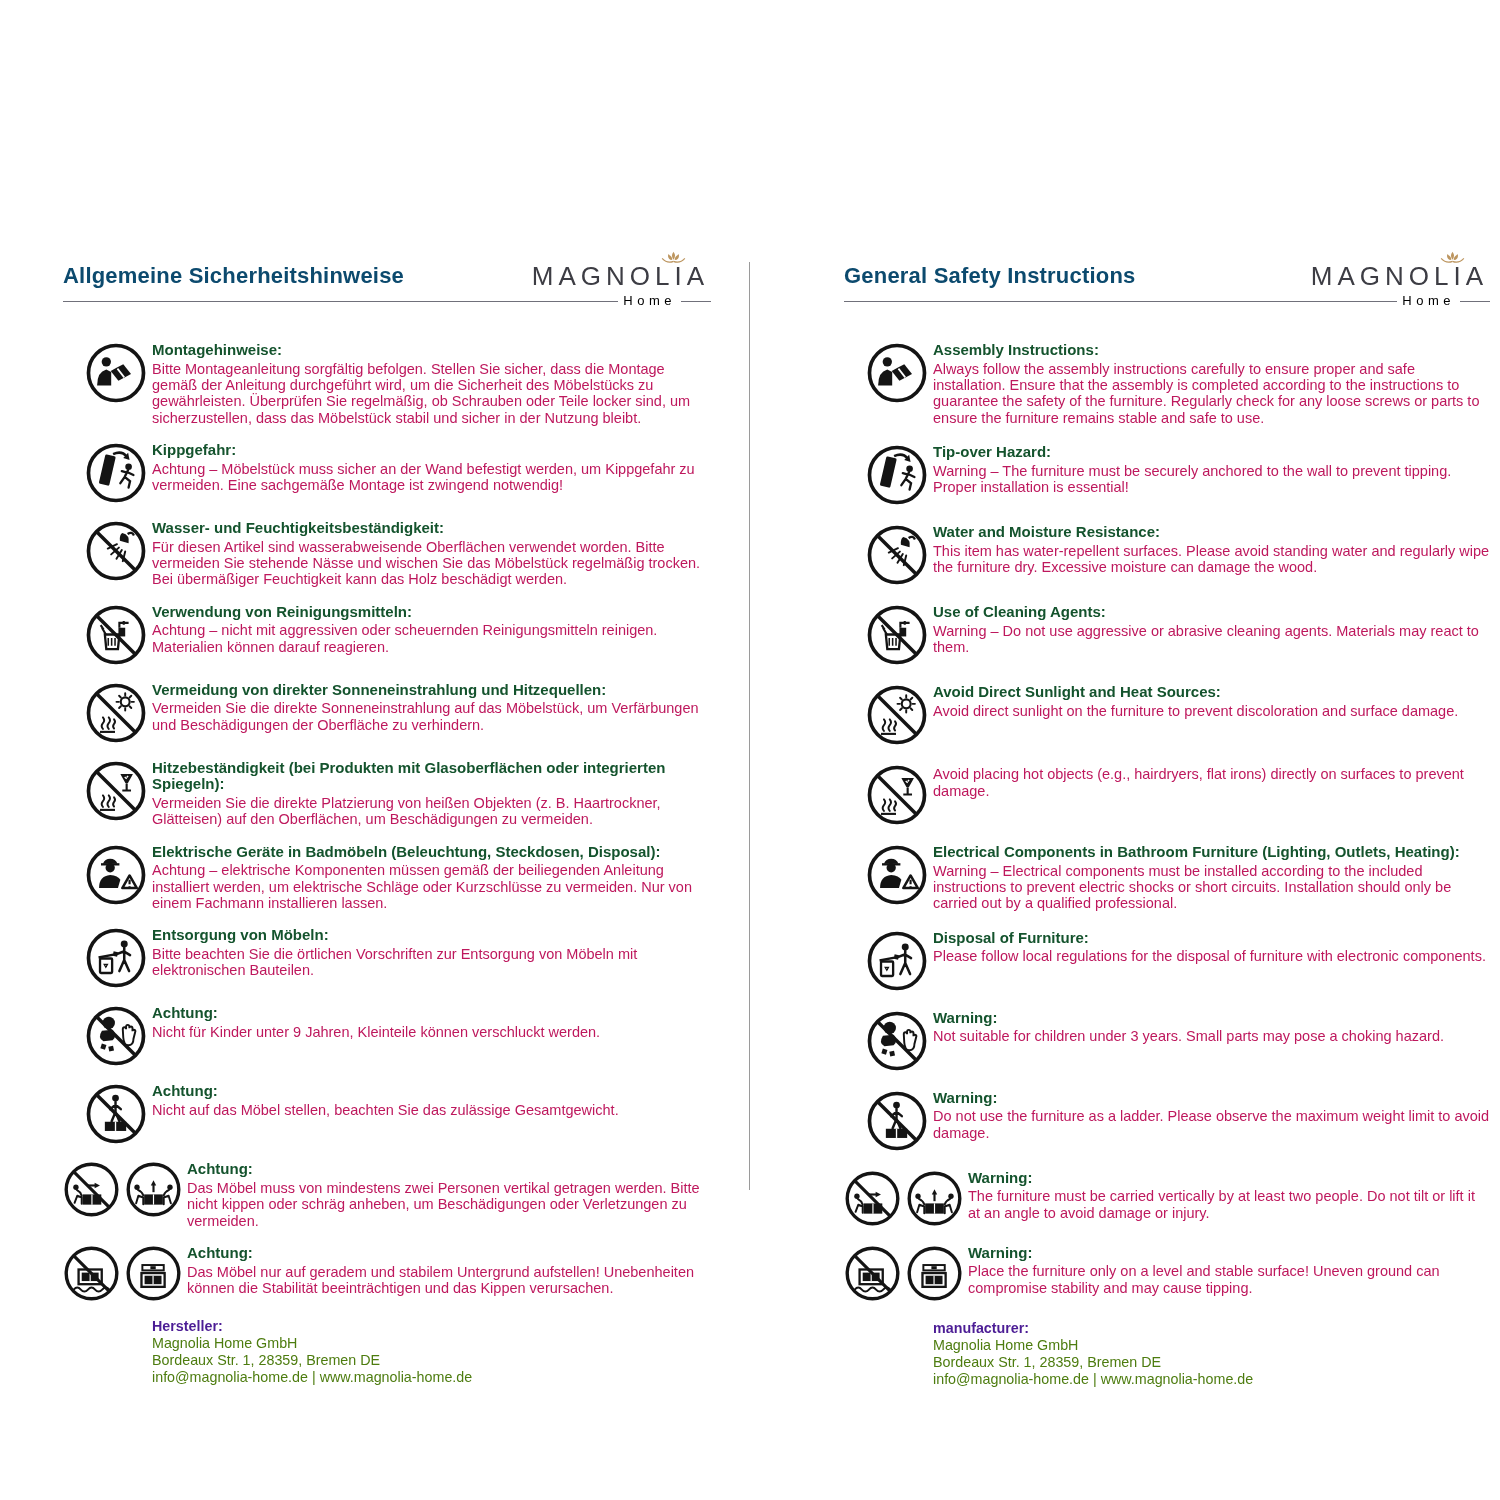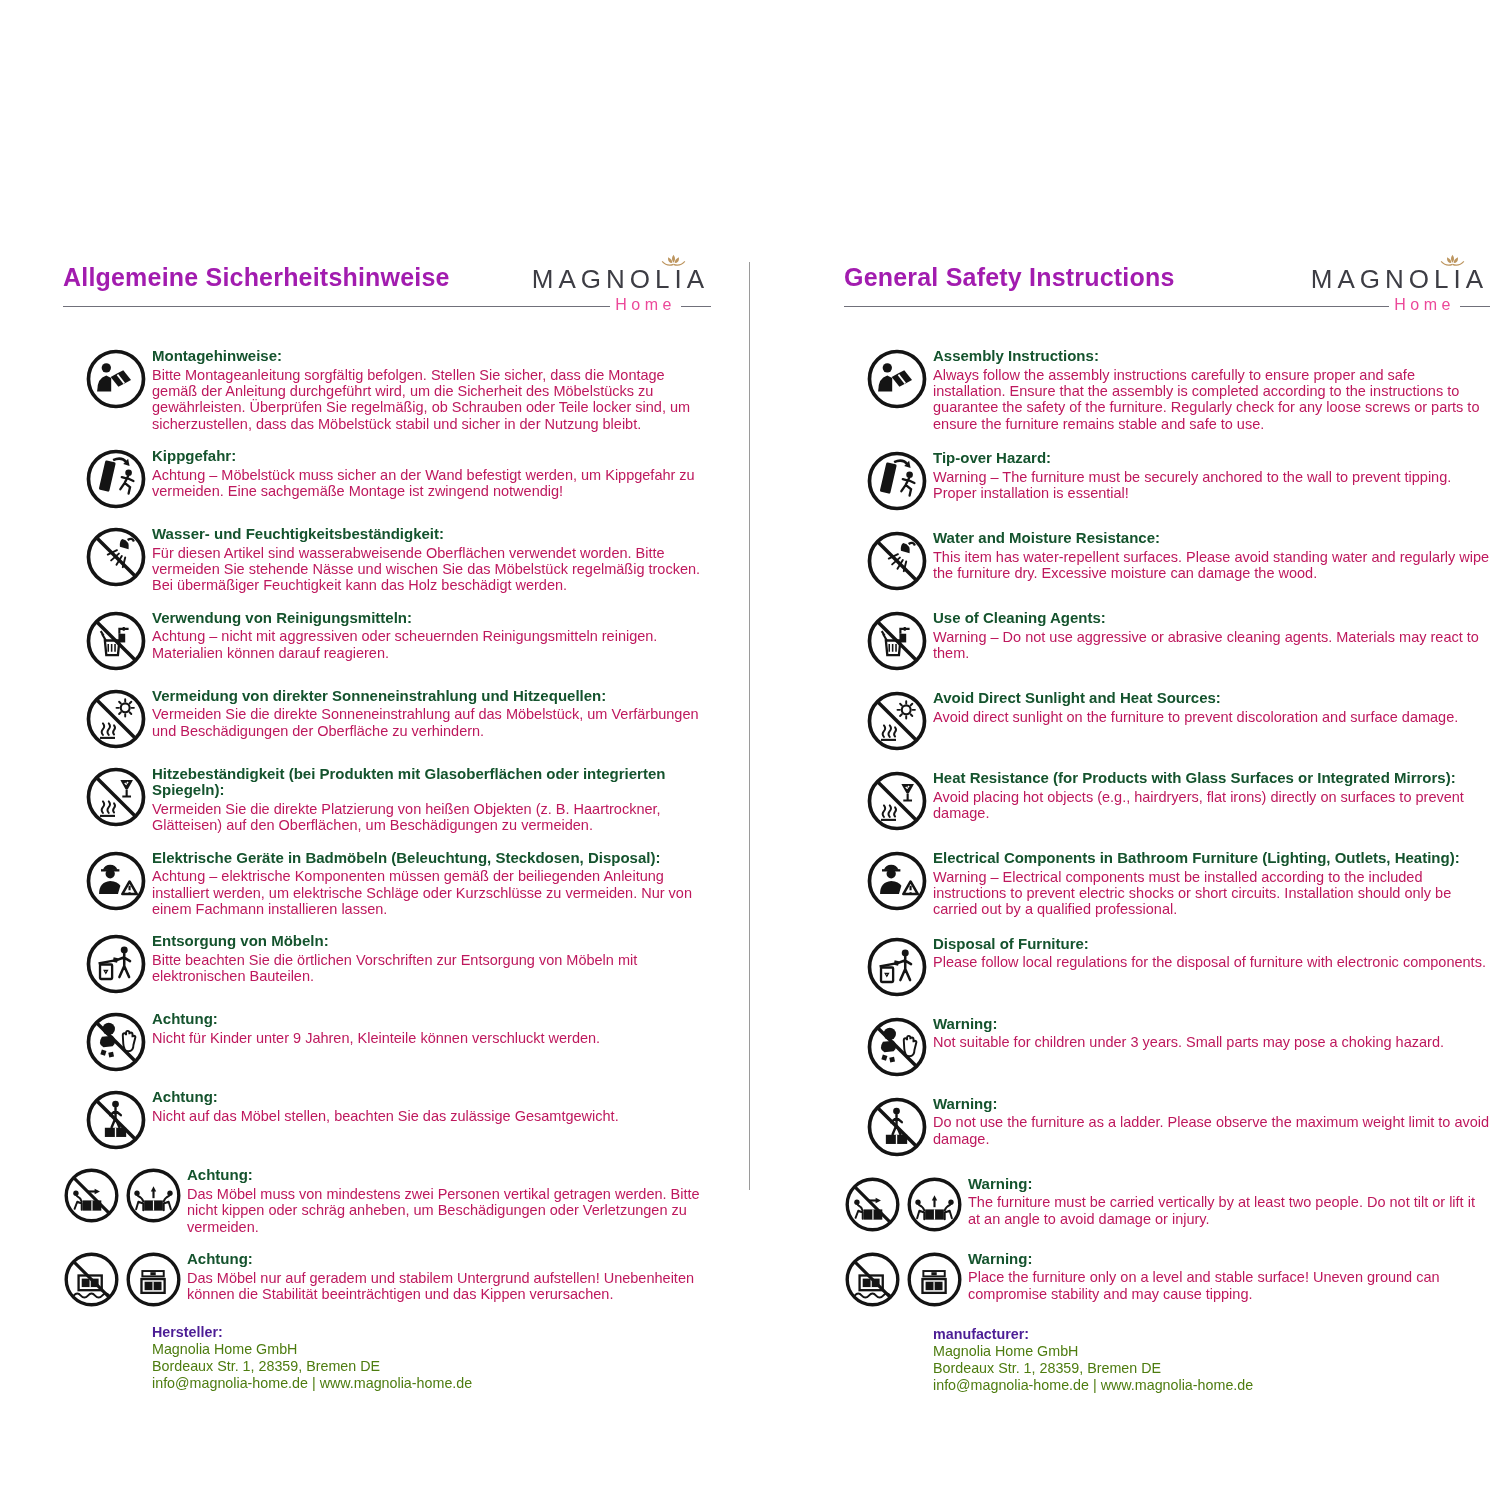--- a/index.html
+++ b/index.html
@@ -6,29 +6,29 @@
   body{
     width:1500px;height:1500px;position:relative;background:#ffffff;
     font-family:"Liberation Sans", sans-serif;color:#1a1a1a;overflow:hidden;
   }
   .divider{position:absolute;left:749px;top:262px;width:1.4px;height:928px;background:#9a9a9a;}
   .col{position:absolute;top:263px;}
   .col-left{left:63px;width:648px;}
   .col-right{left:844px;width:646px;}
 
   .col-header{display:flex;justify-content:space-between;align-items:flex-end;}
-  .col-title{font-size:25px;font-weight:700;color:#a21caf;margin:0;letter-spacing:.2px;}
+  .col-title{font-size:22px;font-weight:700;color:#0c4a6e;margin:0;letter-spacing:.2px;}
   .logo{position:relative;text-align:right;line-height:1;padding-right:2px;}
   .brand-name{font-size:26px;letter-spacing:5px;color:#3d3d44;font-weight:400;}
   .flower{position:absolute;top:-13px;right:24px;width:27px;height:16px;}
 
   .rule-row{display:flex;align-items:center;margin-top:5px;}
   .rule{flex:1;border-top:1.4px solid #70707a;height:0;}
   .rule-short{flex:0 0 30px;border-top:1.4px solid #70707a;height:0;}
-  .home-label{font-size:16px;letter-spacing:4.5px;color:#ec4899;margin:0 5px;transform:translateY(-1px);}
+  .home-label{font-size:13px;letter-spacing:4.5px;color:#000000;margin:0 5px;transform:translateY(-1px);}
 
   .sections{margin-top:33px;}
   .sec{display:flex;align-items:flex-start;margin-bottom:16px;}
   .col-right .sec{margin-bottom:18px;}
   .sec-icons{flex:0 0 84px;display:flex;justify-content:flex-end;align-items:flex-start;gap:5px;overflow:visible;}
   .sec-icons .icon{flex:0 0 auto;display:block;}
   .sec-icons .icon svg{width:62px;height:62px;display:block;}
   .sec-icons .icon:not(:only-child) svg{width:57px;height:57px;}
   .sec-text{flex:1;margin-left:5px;min-width:0;}
   .sec-title{font-size:15px;font-weight:700;color:#14532d;line-height:16.5px;}
@@ -453,21 +453,20 @@
               <line x1="12.8" y1="12.8" x2="51.2" y2="51.2" stroke="#141414" stroke-width="3.6"></line>
               <path d="M36.5 14.5 H49.5 L44.5 23.5 Q43 25.5 41.5 23.5 Z" fill="#141414"></path>
               <path d="M43 24.5 V31 M38.5 31.5 H47.5" stroke="#141414" stroke-width="2.2"></path>
               <path d="M41 17.5 l2 2 M44.5 16.5 l-1.5 1.5" stroke="#ffffff" stroke-width="1.4"></path>
               <path d="M18.5 36.5 q2.6 3 0 6 q-2.6 3 0 6 M24.5 36.5 q2.6 3 0 6 q-2.6 3 0 6 M30 38.5 q2 2.4 0 4.8 q-2 2.4 0 4.8" fill="none" stroke="#141414" stroke-width="2" stroke-linecap="round"></path>
               <path d="M15.5 51.5 H31" stroke="#141414" stroke-width="2.2"></path>
             </svg>
           </span>
         </div>
     <div class="sec-text">
-      <div class="sec-title">Heat Resistance (for Products with Glass Surfaces or Integrated Mirrors):</div>
       <div class="sec-body">Avoid placing hot objects (e.g., hairdryers, flat irons) directly on surfaces to prevent damage.</div>
     </div>
   </div>
 
   <div class="sec">
     <div class="sec-icons">
           <span class="icon">
             <svg viewBox="0 0 64 64" xmlns="http://www.w3.org/2000/svg">
               <circle cx="32" cy="32" r="28.4" fill="none" stroke="#141414" stroke-width="3.8"></circle>
               <circle cx="26" cy="24.5" r="4.8" fill="#141414"></circle>

